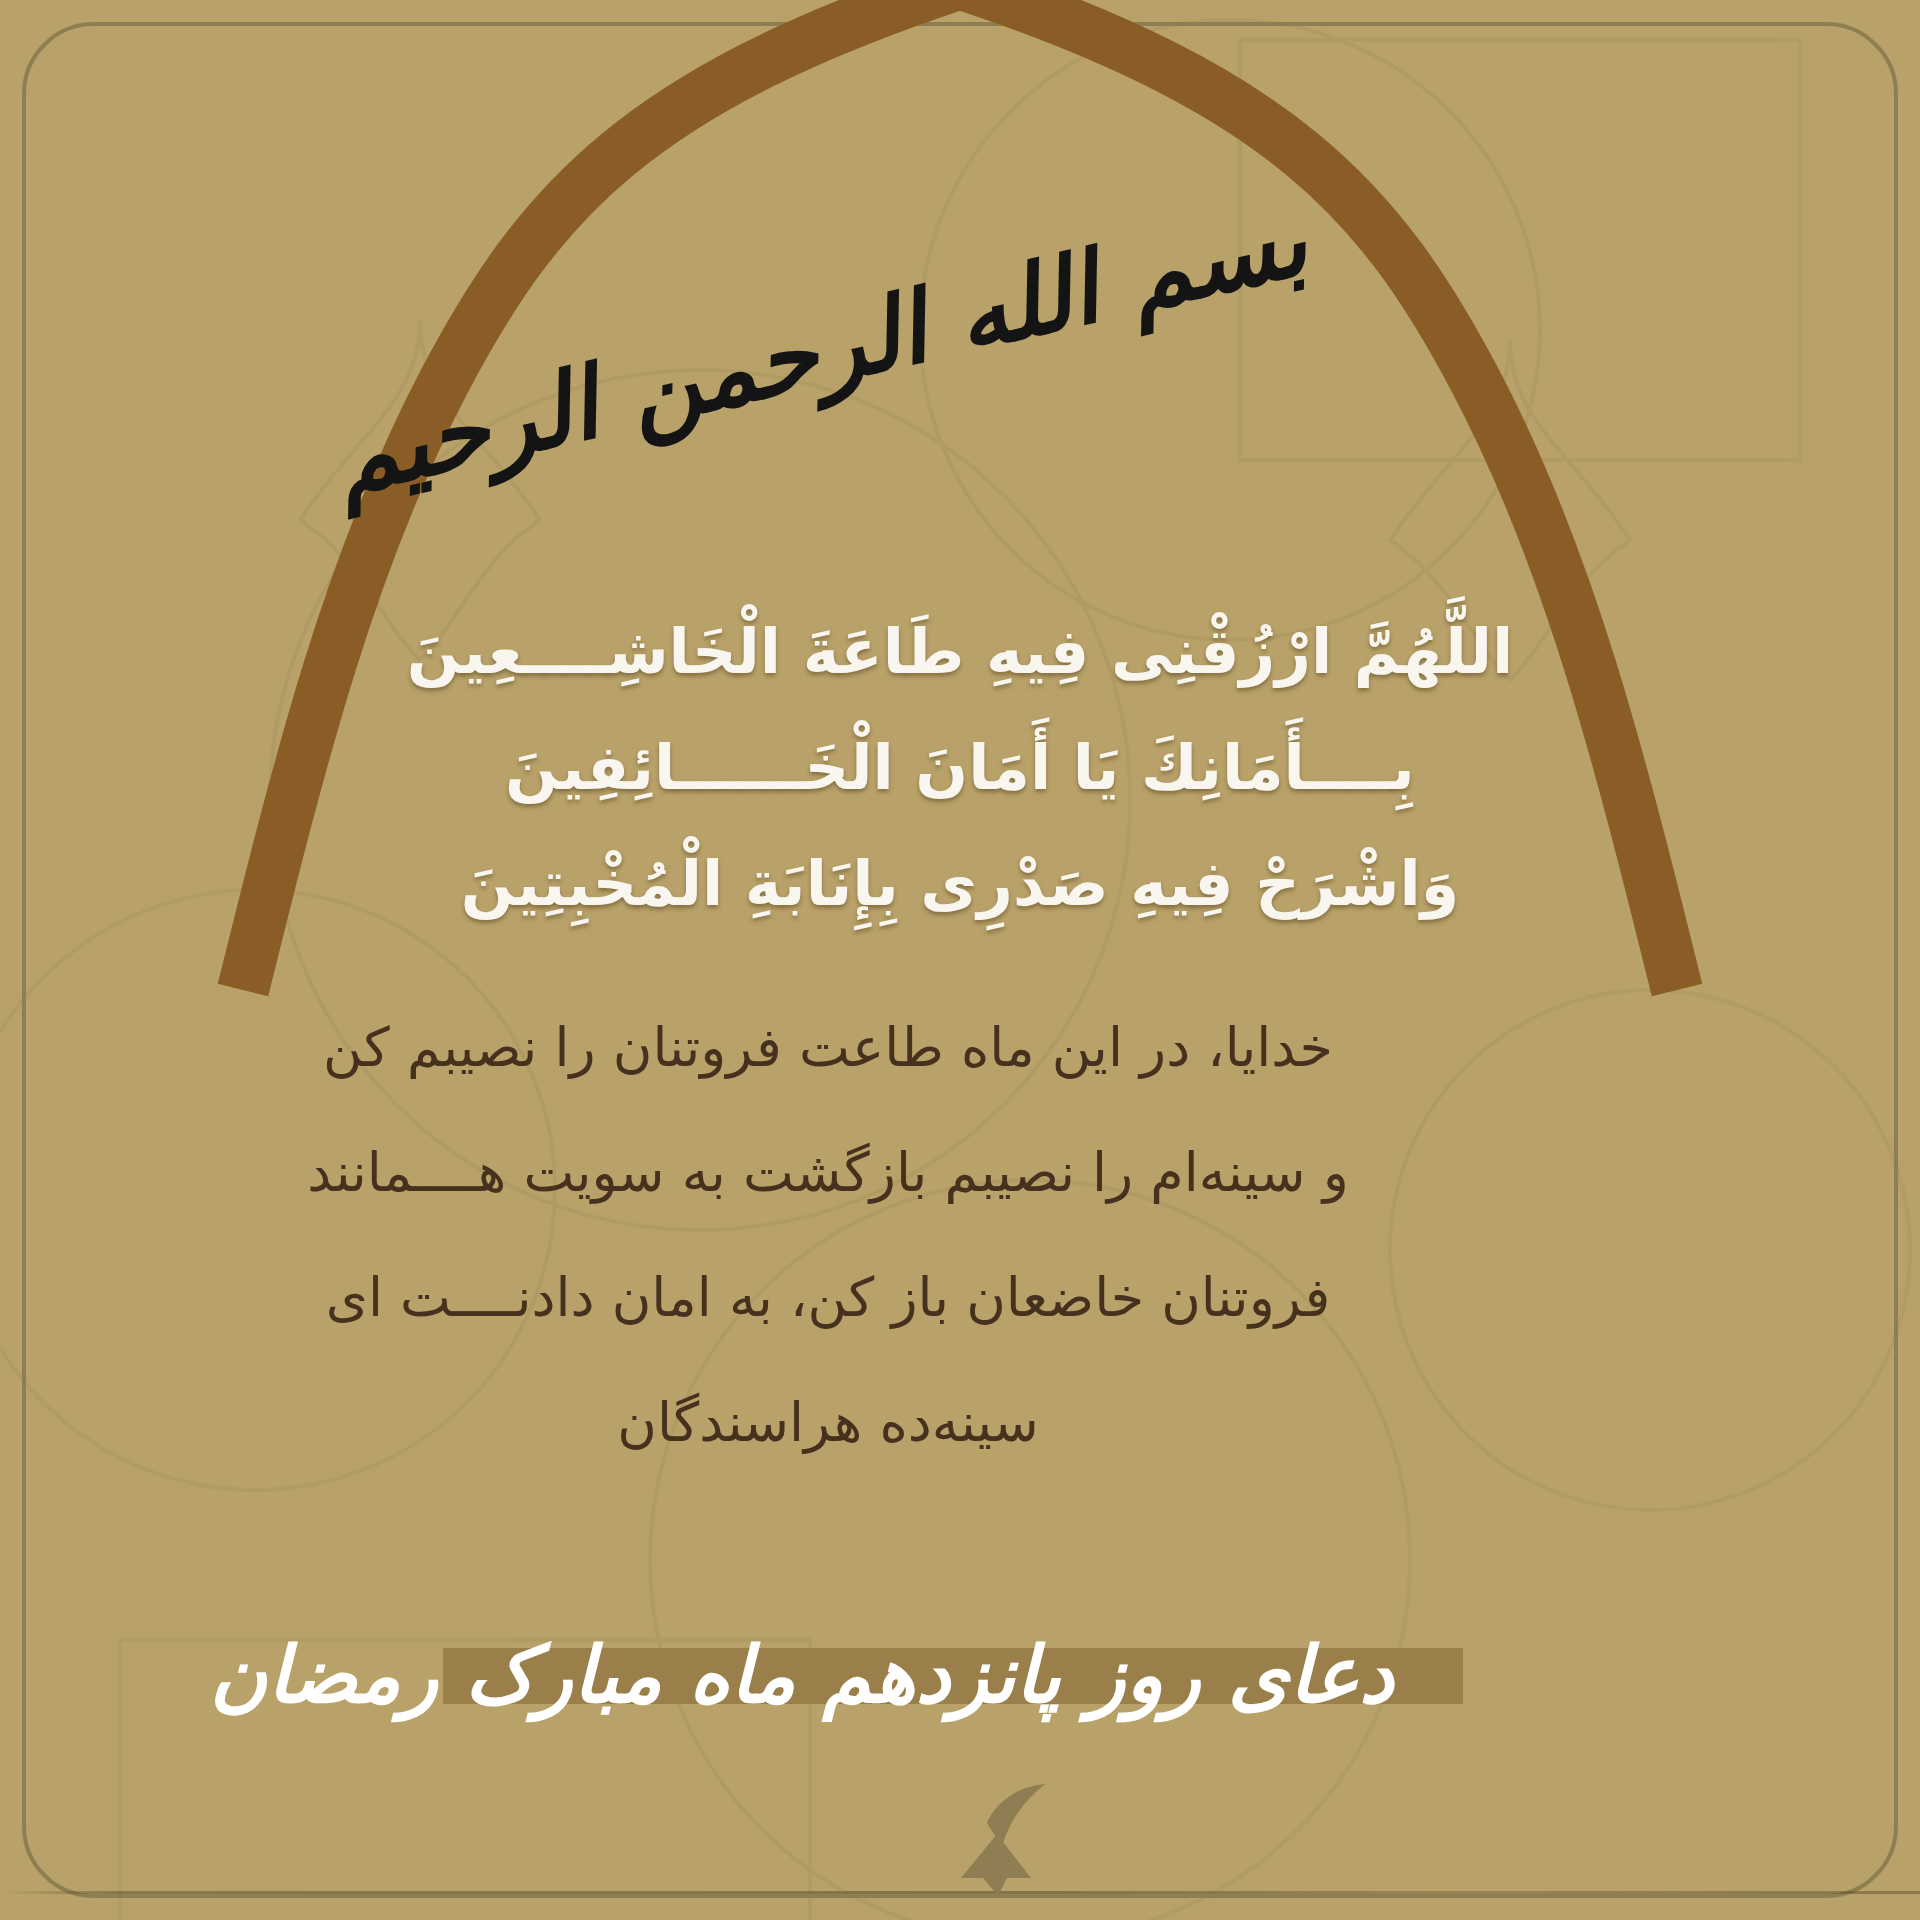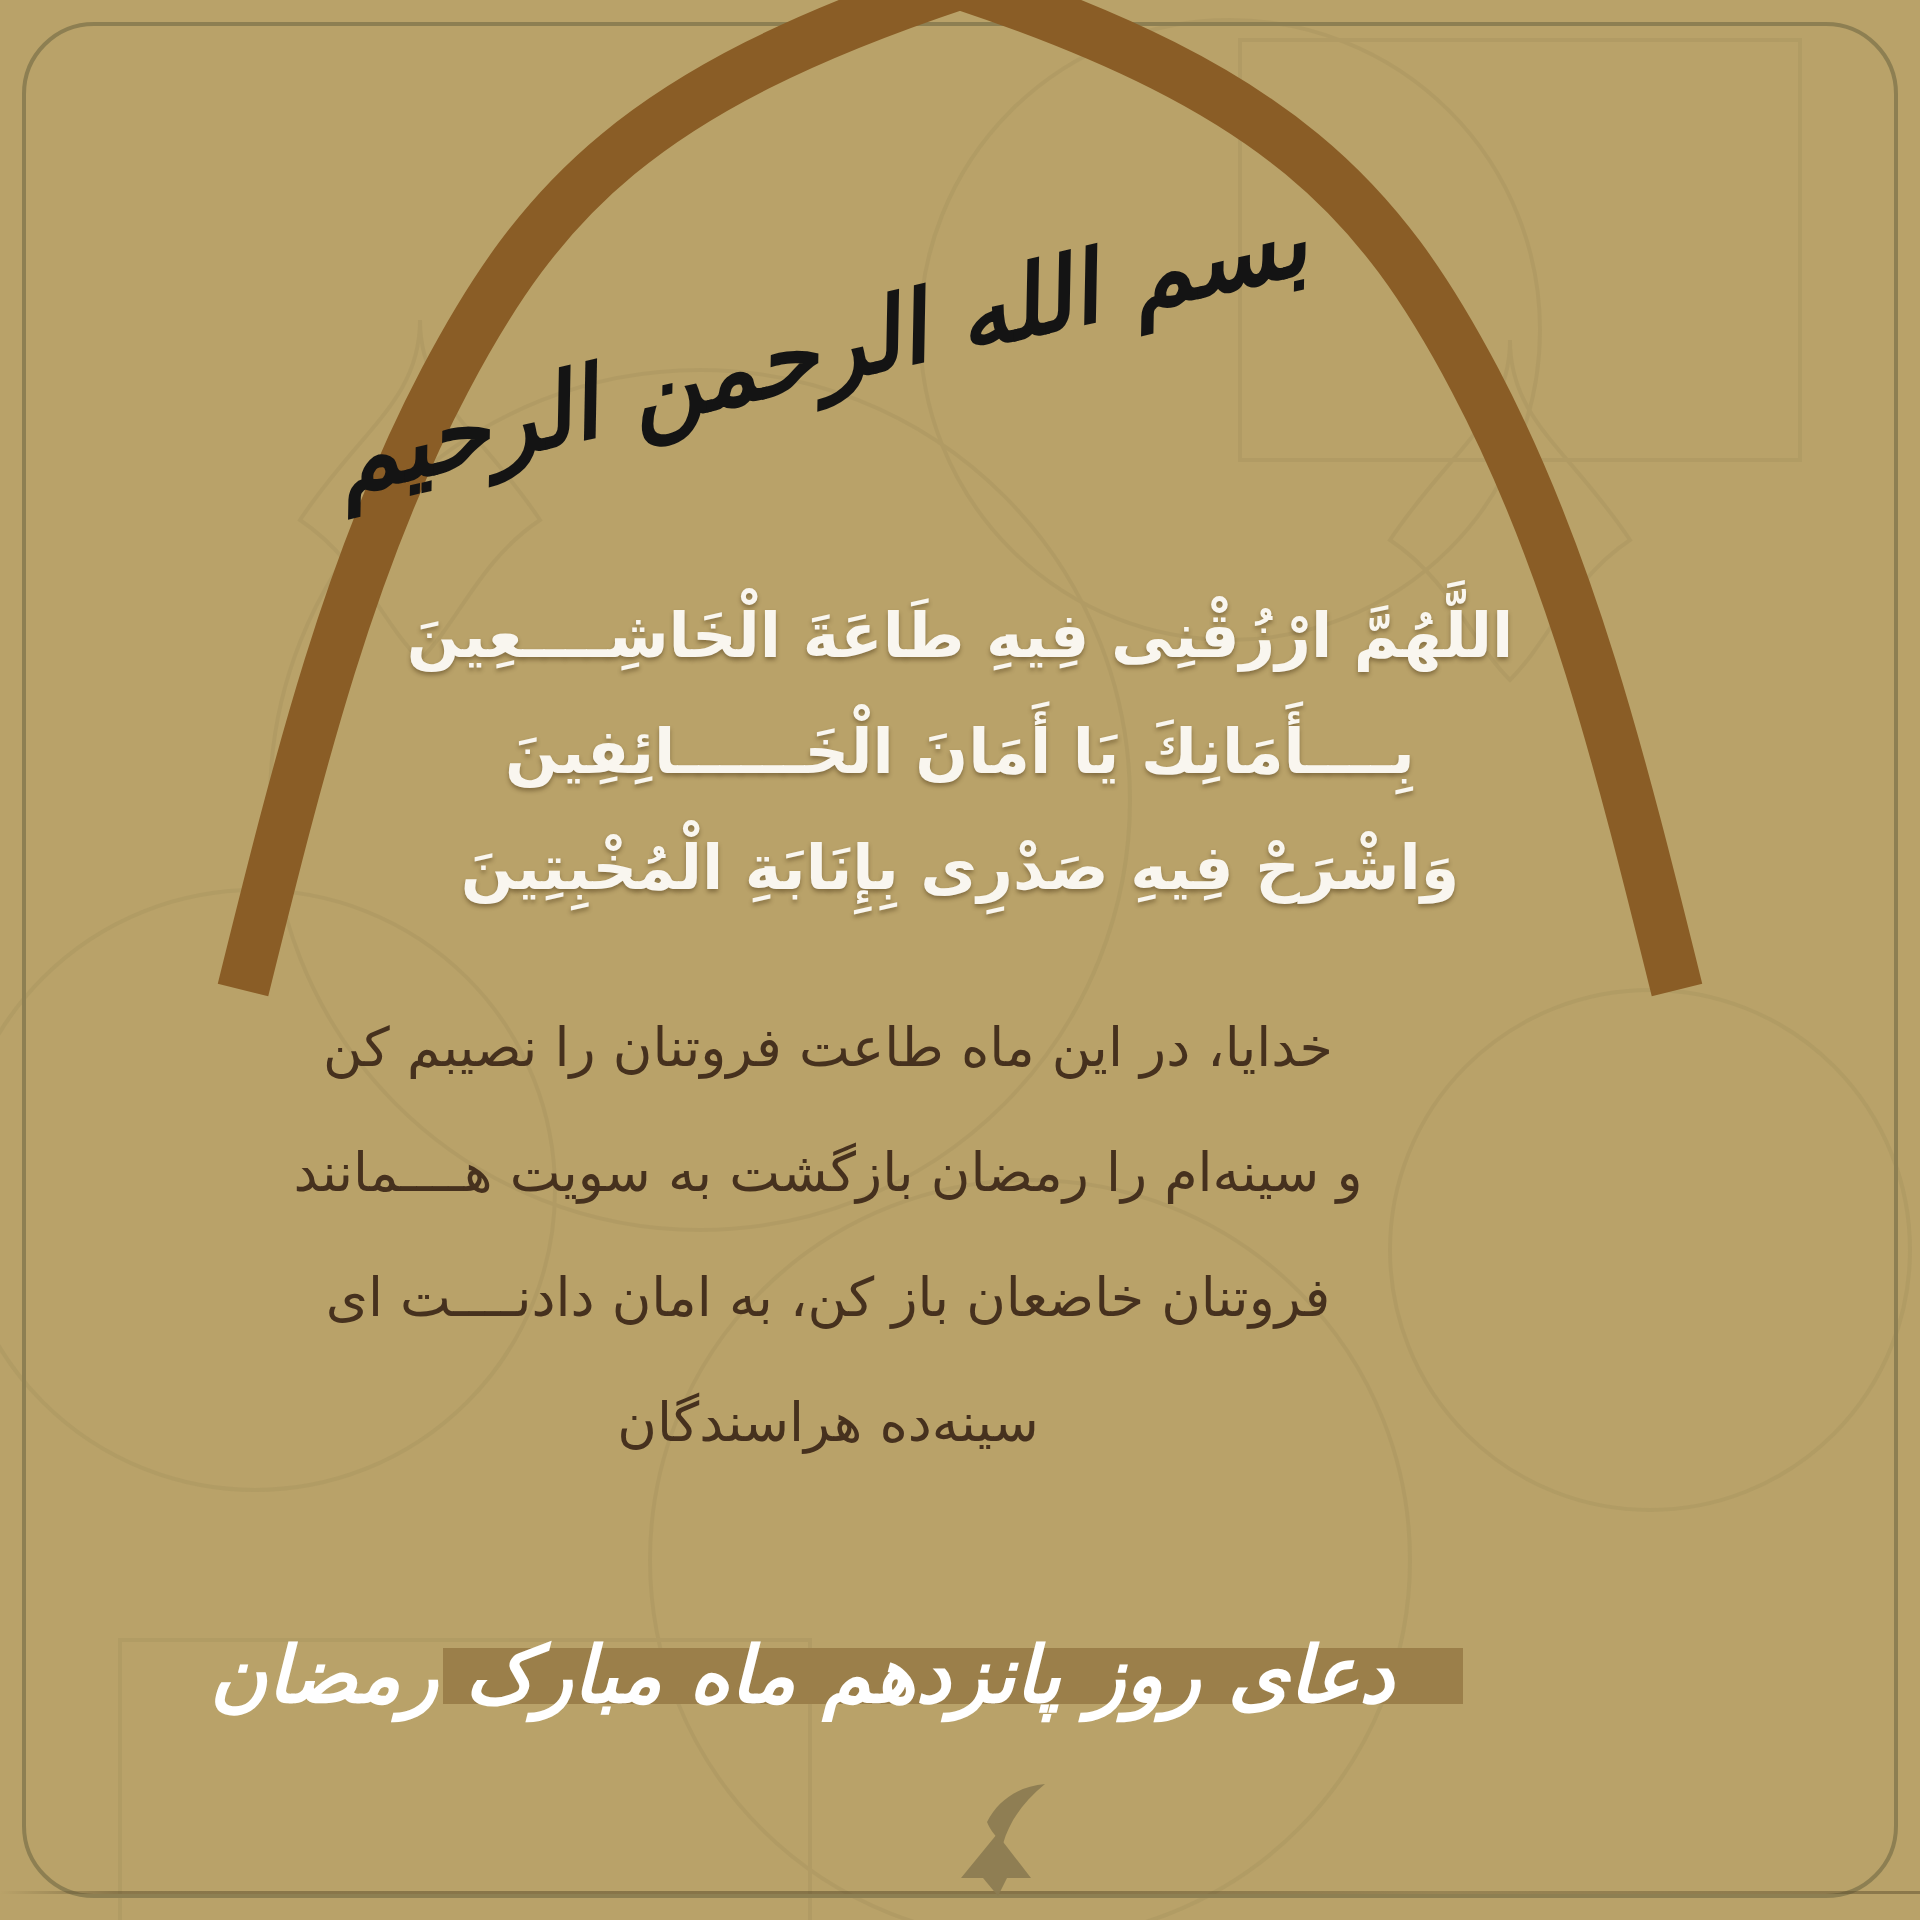--- a/index.html
+++ b/index.html
@@ -20,21 +20,21 @@
   .bismillah{
     position:absolute;left:470px;top:210px;width:700px;height:280px;
     display:flex;align-items:center;justify-content:center;
     font-size:98px;font-style:italic;font-weight:bold;
     color:var(--bismillah-text,#141414);
     transform:rotate(-13deg);
     white-space:nowrap;
   }
   
   .arabic{
-    position:absolute;left:0;top:578px;width:1920px;
+    position:absolute;left:0;top:594px;width:1920px;
     text-align:center;color:var(--arabic-text,#f9f6ef);
     font-weight:bold;font-size:62px;
     text-shadow:0 3px 4px rgba(70,50,20,.45);
   }
   .ar-line{height:116px;line-height:116px;white-space:nowrap;}
   
   .persian{
     position:absolute;left:0;top:985px;width:1656px;
     text-align:center;color:var(--persian-text,#46311e);
     font-size:54px;
@@ -95,21 +95,21 @@
   <div class="bismillah" dir="rtl" lang="ar">بسم الله الرحمن الرحيم</div>
 
   <div class="arabic" dir="rtl" lang="ar">
     <div class="ar-line">اللَّهُمَّ ارْزُقْنِى فِيهِ طَاعَةَ الْخَاشِــــعِينَ</div>
     <div class="ar-line">بِــــأَمَانِكَ يَا أَمَانَ الْخَــــــائِفِينَ</div>
     <div class="ar-line">وَاشْرَحْ فِيهِ صَدْرِى بِإِنَابَةِ الْمُخْبِتِينَ</div>
   </div>
 
   <div class="persian" dir="rtl" lang="fa">
     <div class="fa-line">خدایا، در این ماه طاعت فروتنان را نصیبم کن</div>
-    <div class="fa-line">و سینه‌ام را رمضان بازگشت به سویت هــــمانند</div>
+    <div class="fa-line">و سینه‌ام را نصیبم بازگشت به سویت هــــمانند</div>
     <div class="fa-line">فروتنان خاضعان باز کن، به امان دادنــــت ای</div>
     <div class="fa-line">سینه‌ده هراسندگان</div>
   </div>
 
   <div class="title-band"></div>
   <div class="poster-title" dir="rtl" lang="fa">دعای روز پانزدهم ماه مبارک رمضان</div>
 
   <div class="bottom-line"></div>
 
   <svg class="logo" viewBox="0 0 170 135" aria-hidden="true">

